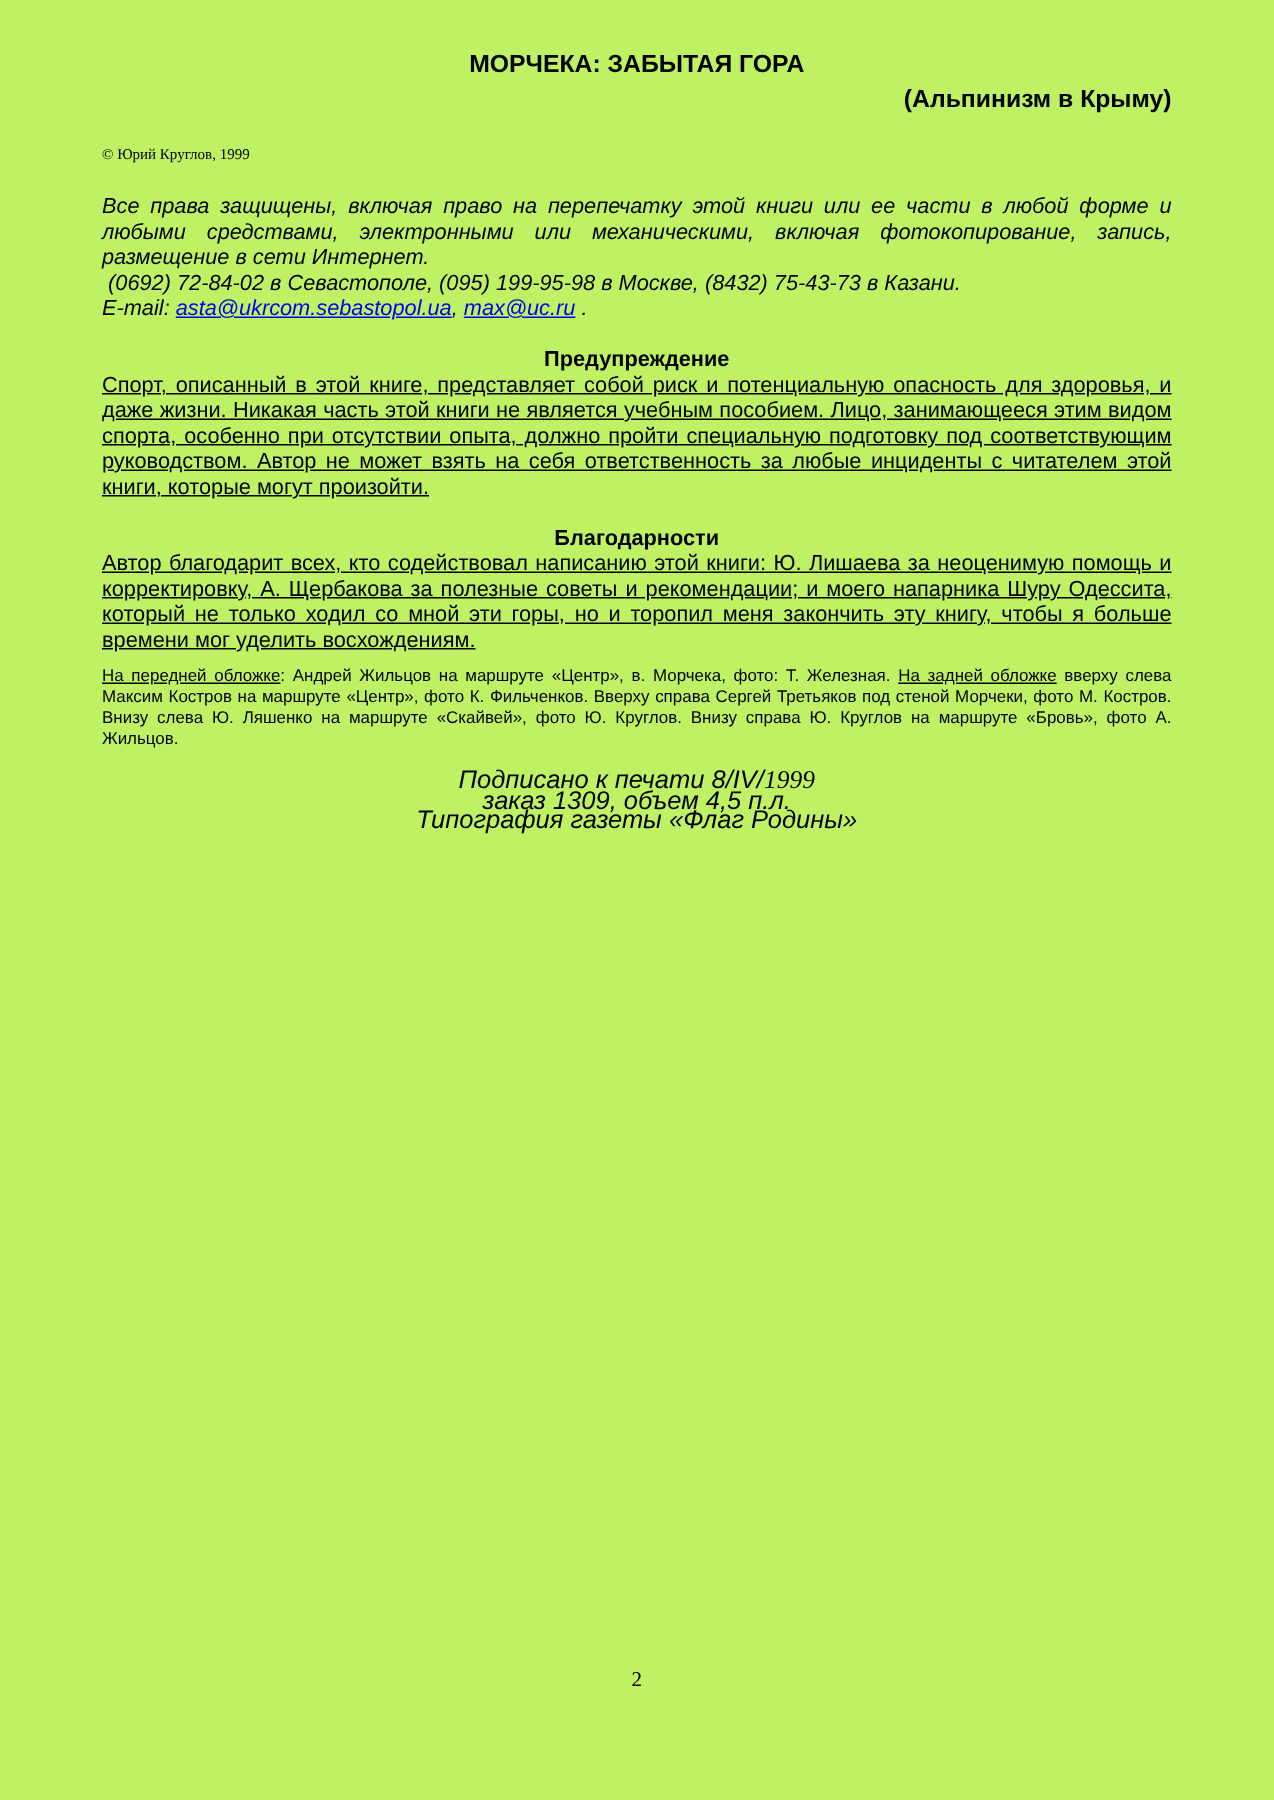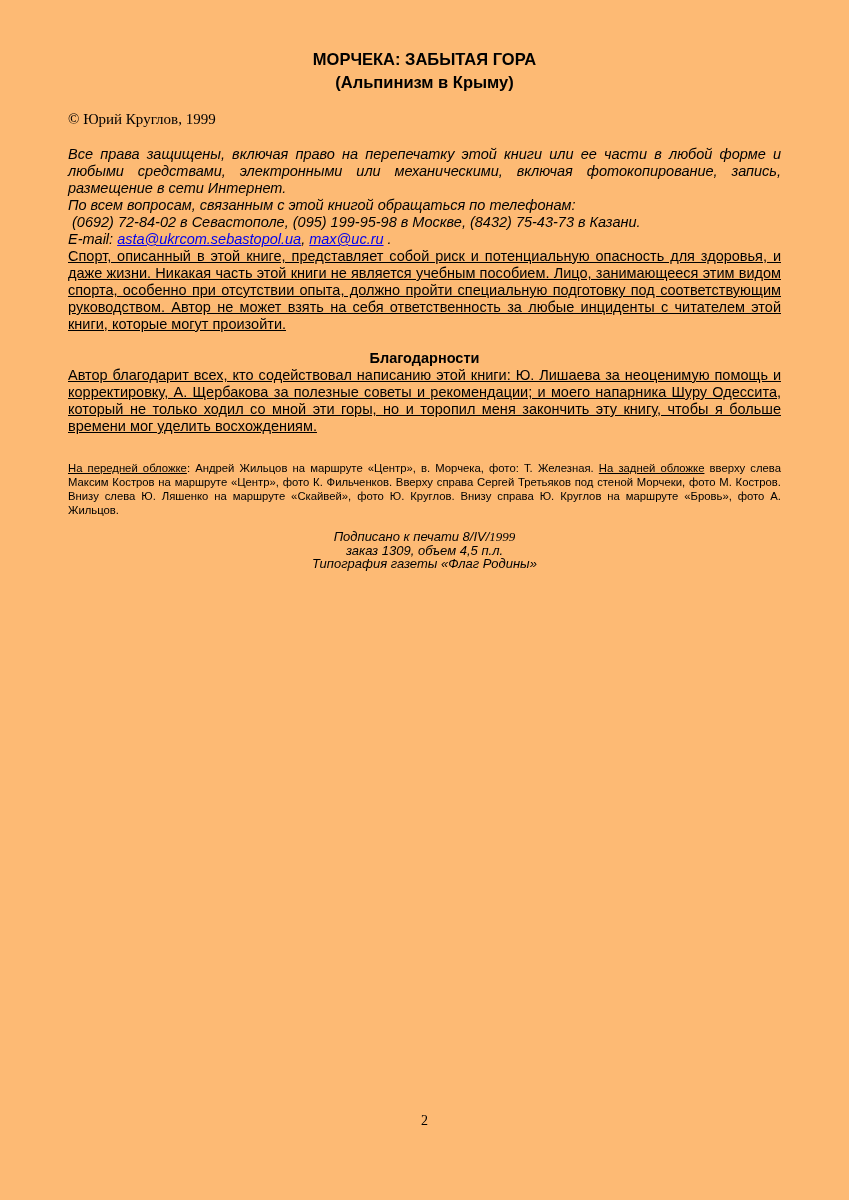--- a/index.html
+++ b/index.html
@@ -1,74 +1,74 @@
 <!DOCTYPE html>
 <html><head>
 <meta charset="utf-8">
 <style>
   html, body { margin: 0; padding: 0; background: #ffffff; }
   .page {
     position: relative;
     width: 849px;
     height: 1200px;
     box-sizing: border-box;
-    padding: 16px 68px;
-    background: #fdba74;
+    padding: 0 68px;
+    background: #bef264;
     color: #000000;
     font-family: "Liberation Sans", sans-serif;
     font-size: 14.5px;
     line-height: 17px;
     overflow: hidden;
   }
   .doc-title {
     margin-top: 33px;
     text-align: center;
     font-weight: bold;
     font-size: 16.5px;
     line-height: 20px;
   }
   .doc-subtitle {
     margin-top: 3px;
     font-weight: bold;
     font-size: 16.5px;
     line-height: 20px;
-    text-align: center;
+    text-align: right;
   }
   .copyright {
     margin-top: 18px;
     font-family: "Liberation Serif", serif;
-    font-size: 15px;
+    font-size: 10px;
     line-height: 19px;
   }
   .rights { margin-top: 17px; }
   .justified { text-align: justify; }
   .pre { white-space: pre-wrap; }
   .line { margin: 0; font-style: italic; }
   .link {
     color: #0000EE;
     text-decoration: underline;
     cursor: pointer;
   }
   .section-heading {
     margin-top: 17px;
     text-align: center;
     font-weight: bold;
   }
   .body-par { margin: 0; text-decoration: underline; }
   .cover-credits {
-    margin-top: 26px;
+    margin-top: 8px;
     font-size: 11.3px;
     line-height: 14px;
     text-align: justify;
   }
   .underlined { text-decoration: underline; }
   .imprint {
     margin-top: 13px;
     text-align: center;
-    font-size: 13px;
+    font-size: 17px;
     line-height: 13.5px;
   }
   .serif-year { font-family: "Liberation Serif", serif; }
   .page-number {
     position: absolute;
     top: 1112px;
     left: 0;
     right: 0;
     text-align: center;
     font-family: "Liberation Serif", serif;
@@ -82,25 +82,25 @@
 <div class="page">
 
   <div class="doc-title">МОРЧЕКА: ЗАБЫТАЯ ГОРА</div>
 
   <div class="doc-subtitle">(Альпинизм в Крыму)</div>
 
   <div class="copyright">© Юрий Круглов, 1999</div>
 
   <div class="rights">
     <p class="line justified">Все права защищены, включая право на перепечатку этой книги или ее части в любой форме и любыми средствами, электронными или механическими, включая фотокопирование, запись, размещение в сети Интернет.</p>
-    <p class="line">По всем вопросам, связанным с этой книгой обращаться по телефонам:</p>
     <p class="line pre"> (0692) 72-84-02 в Севастополе, (095) 199-95-98 в Москве, (8432) 75-43-73 в Казани.</p>
     <p class="line"><span>E-mail: </span><span class="link">asta@ukrcom.sebastopol.ua</span><span>, </span><span class="link">max@uc.ru</span><span> .</span></p>
   </div>
 
+  <div class="section-heading">Предупреждение</div>
   <p class="body-par justified">Спорт, описанный в этой книге, представляет собой риск и потенциальную опасность для здоровья, и даже жизни. Никакая часть этой книги не является учебным пособием. Лицо, занимающееся этим видом спорта, особенно при отсутствии опыта, должно пройти специальную подготовку под соответствующим руководством. Автор не может взять на себя ответственность за любые инциденты с читателем этой книги, которые могут произойти.</p>
 
   <div class="section-heading">Благодарности</div>
   <p class="body-par justified">Автор благодарит всех, кто содействовал написанию этой книги: Ю. Лишаева за неоценимую помощь и корректировку, А. Щербакова за полезные советы и рекомендации; и моего напарника Шуру Одессита, который не только ходил со мной эти горы, но и торопил меня закончить эту книгу, чтобы я больше времени мог уделить восхождениям.</p>
 
   <p class="cover-credits"><span class="underlined">На передней обложке</span><span>: Андрей Жильцов на маршруте «Центр», в. Морчека, фото: Т. Железная. </span><span class="underlined">На задней обложке</span><span> вверху слева Максим Костров на маршруте «Центр», фото К. Фильченков. Вверху справа Сергей Третьяков под стеной Морчеки, фото М. Костров. Внизу слева Ю. Ляшенко на маршруте «Скайвей», фото Ю. Круглов. Внизу справа Ю. Круглов на маршруте «Бровь», фото А. Жильцов.</span></p>
 
   <div class="imprint">
     <div class="line"><span>Подписано к печати 8/IV/</span><span class="serif-year">1999</span></div>
     <div class="line">заказ 1309, объем 4,5 п.л.</div>

